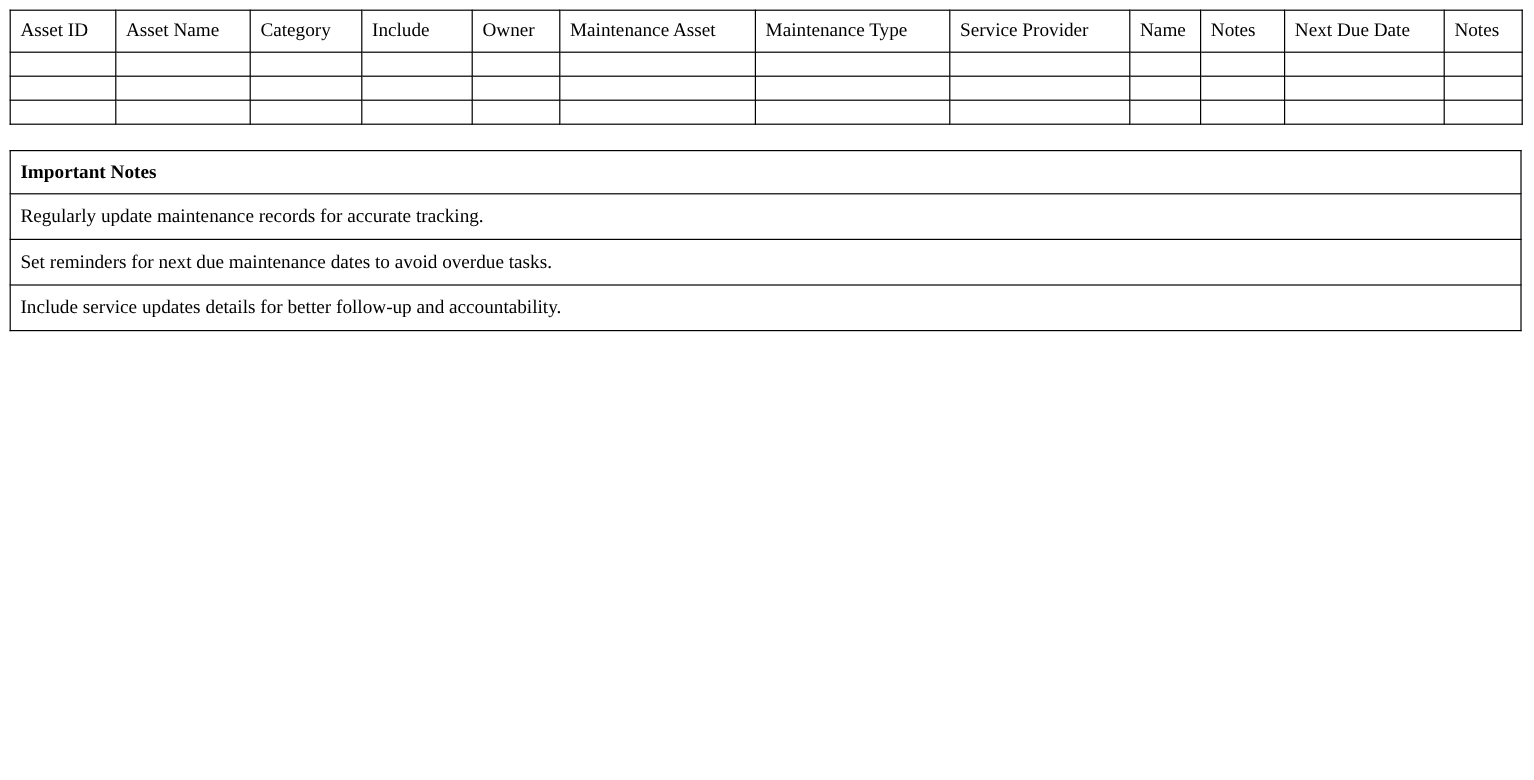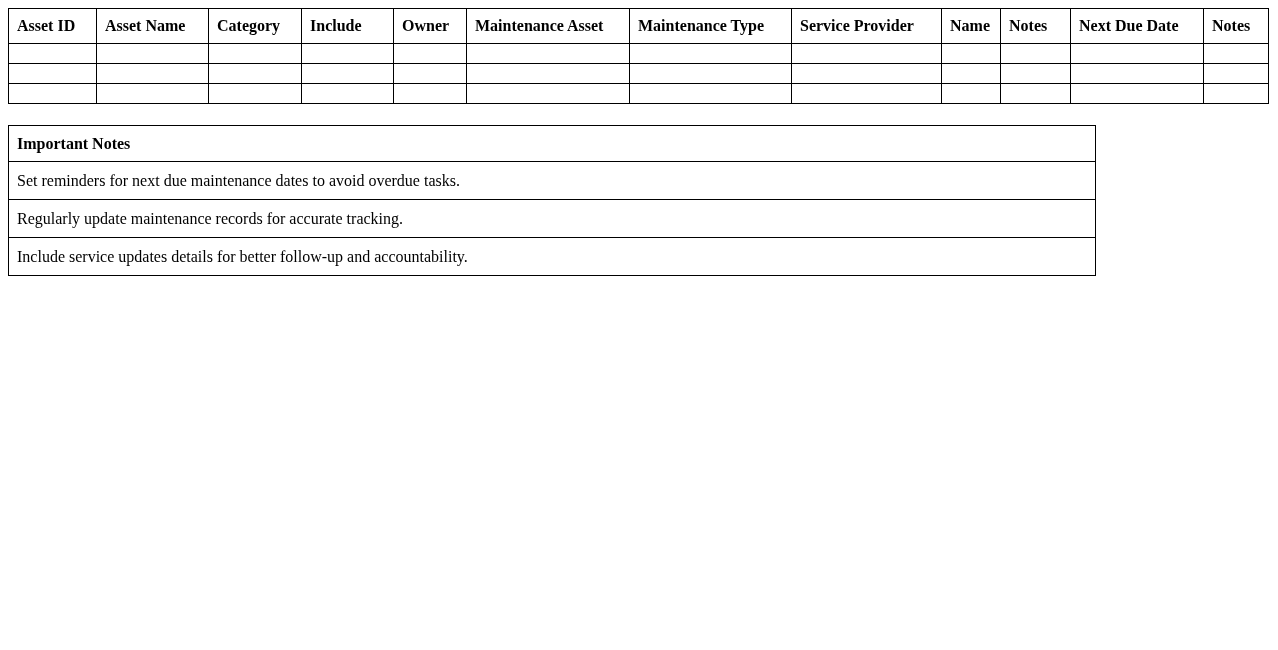--- a/index.html
+++ b/index.html
@@ -11,36 +11,36 @@
     font-family: "Liberation Serif", "DejaVu Serif", serif;
     color: #000000;
   }
   .page {
     padding: 8px;
     box-sizing: border-box;
   }
   table {
     border-collapse: collapse;
     table-layout: fixed;
-    width: 1088px;
+    width: 1260px;
   }
   th, td {
     border: 1px solid #000000;
     font-size: 16px;
     vertical-align: middle;
     text-align: left;
     padding: 0 4px 0 8px;
     overflow: hidden;
     white-space: nowrap;
     box-sizing: border-box;
   }
   
   .asset-table th {
     height: 35px;
-    font-weight: bold;
+    font-weight: normal;
   }
   .asset-table td {
     height: 20px;
   }
   
   .col-asset-id        { width: 88px;  }
   .col-asset-name      { width: 112px; }
   .col-category        { width: 93px;  }
   .col-location        { width: 92px;  }
   .col-owner           { width: 73px;  }
@@ -146,24 +146,24 @@
   </table>
 
   <table class="notes-table">
     <thead>
       <tr>
         <th>Important Notes</th>
       </tr>
     </thead>
     <tbody>
       <tr>
-        <td>Set reminders for next due maintenance dates to avoid overdue tasks.</td>
+        <td>Regularly update maintenance records for accurate tracking.</td>
       </tr>
       <tr>
-        <td>Regularly update maintenance records for accurate tracking.</td>
+        <td>Set reminders for next due maintenance dates to avoid overdue tasks.</td>
       </tr>
       <tr>
         <td>Include service updates details for better follow-up and accountability.</td>
       </tr>
     </tbody>
   </table>
 
 </div>
 
 </body></html>

